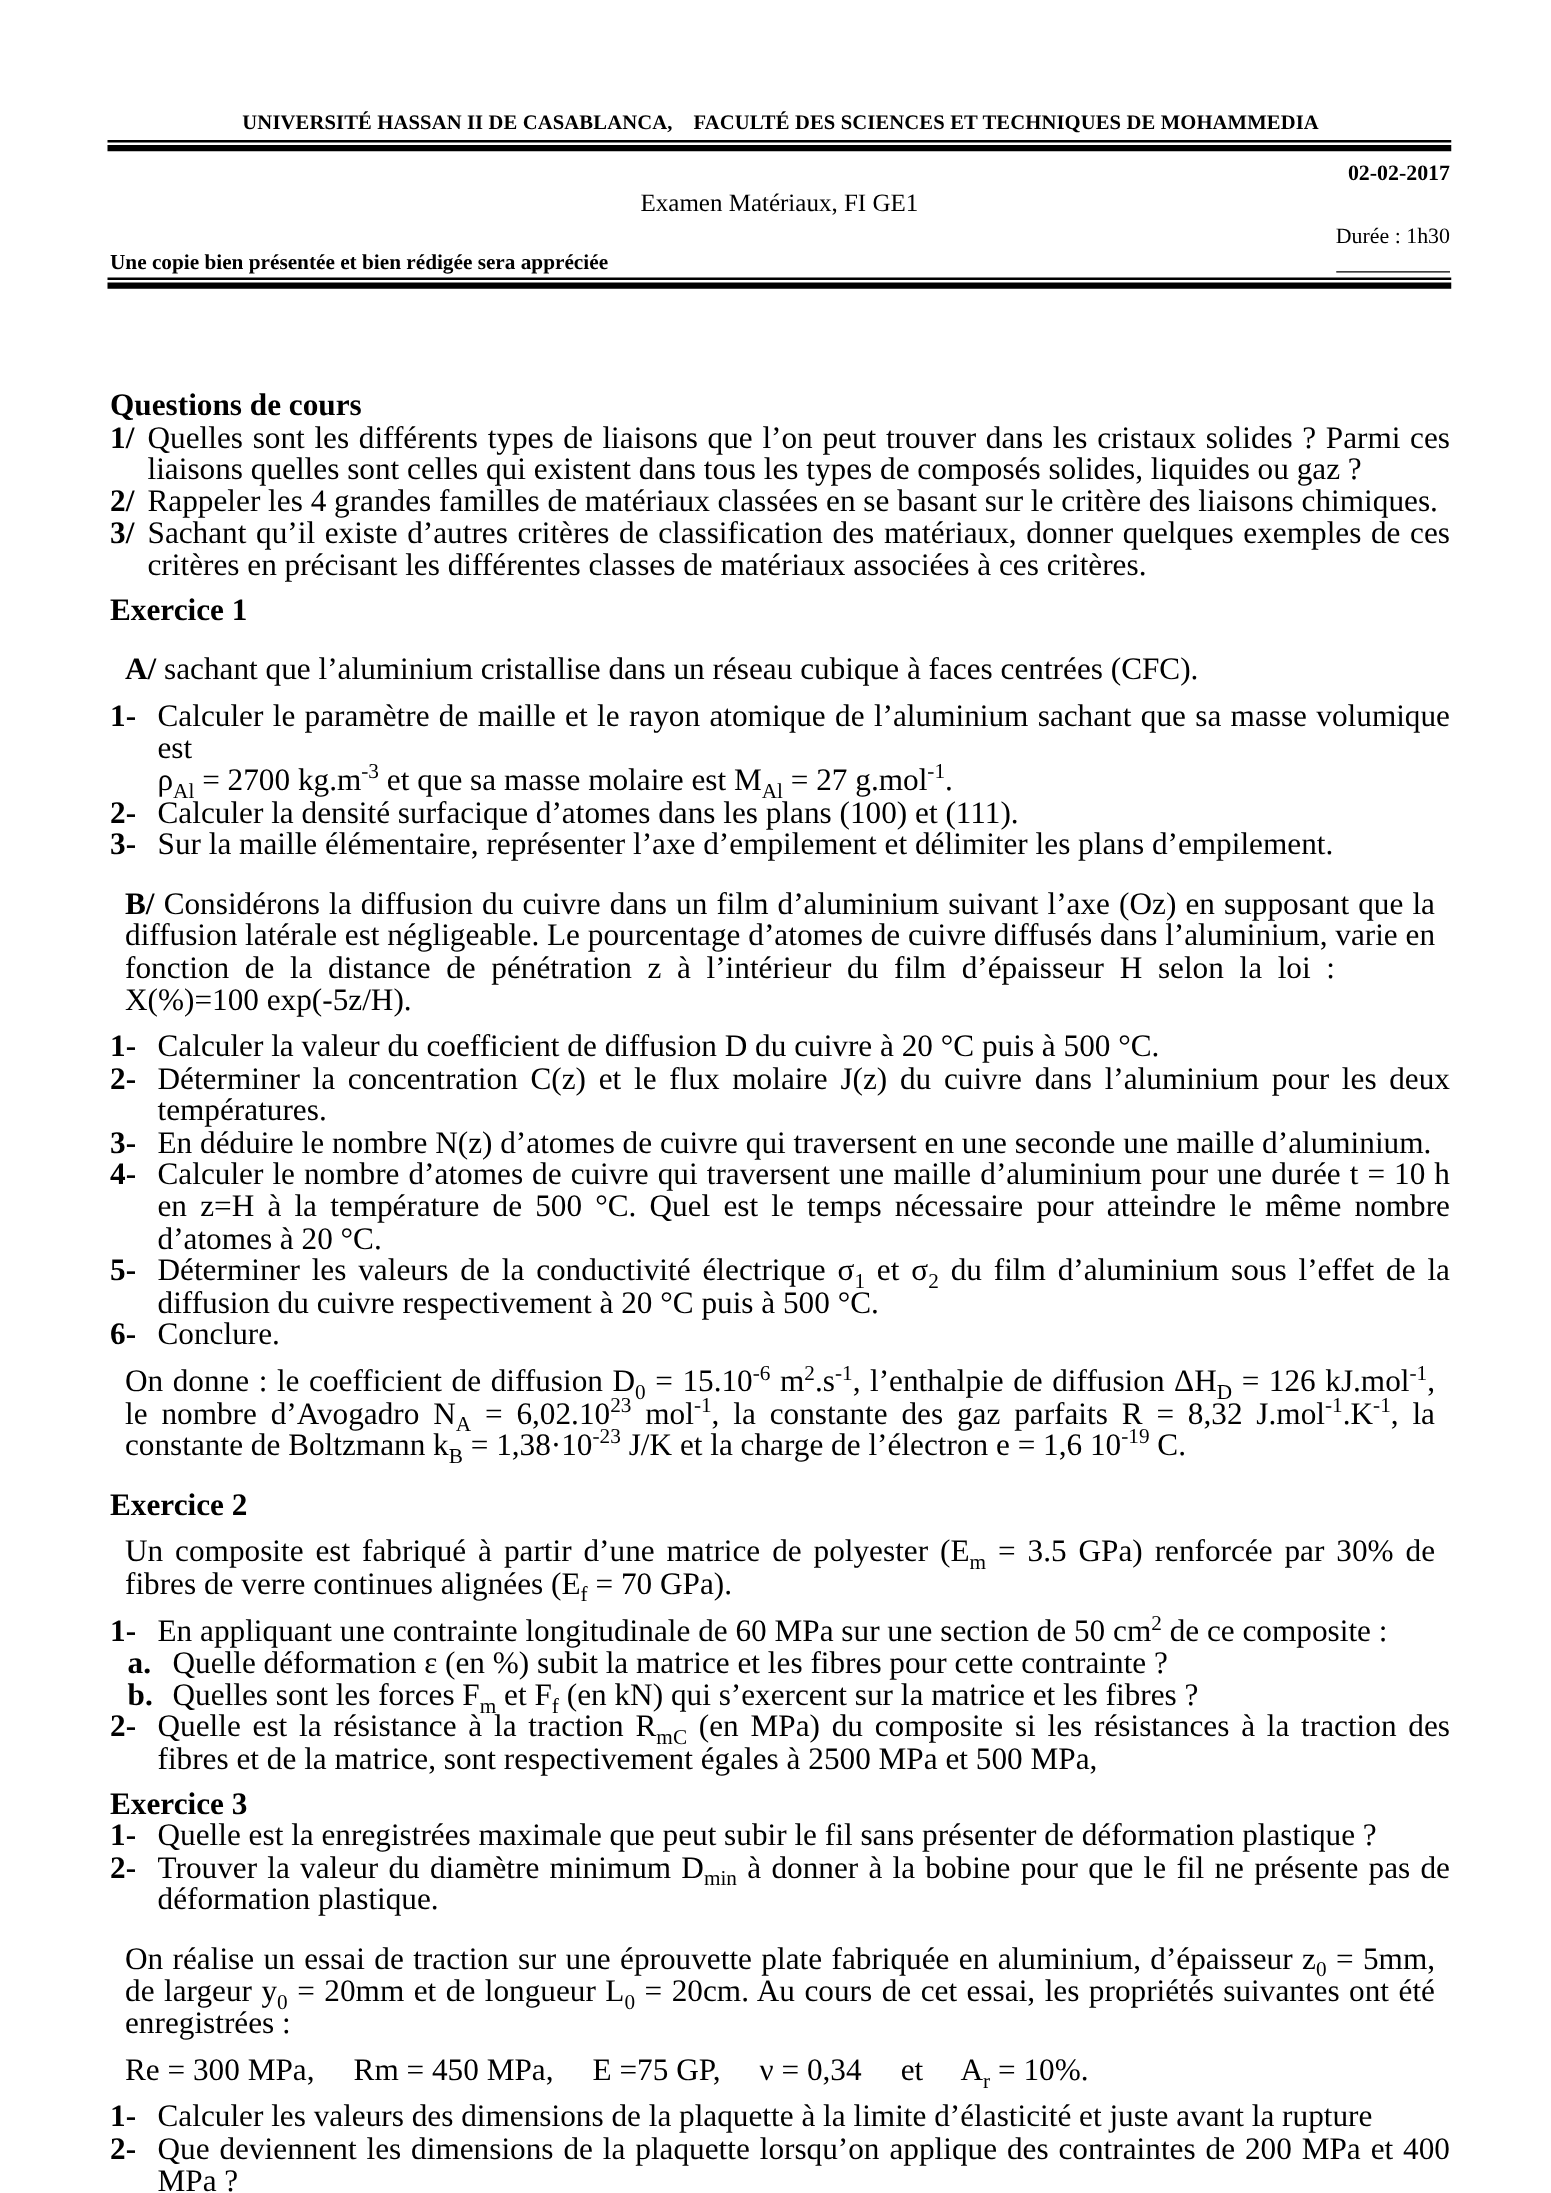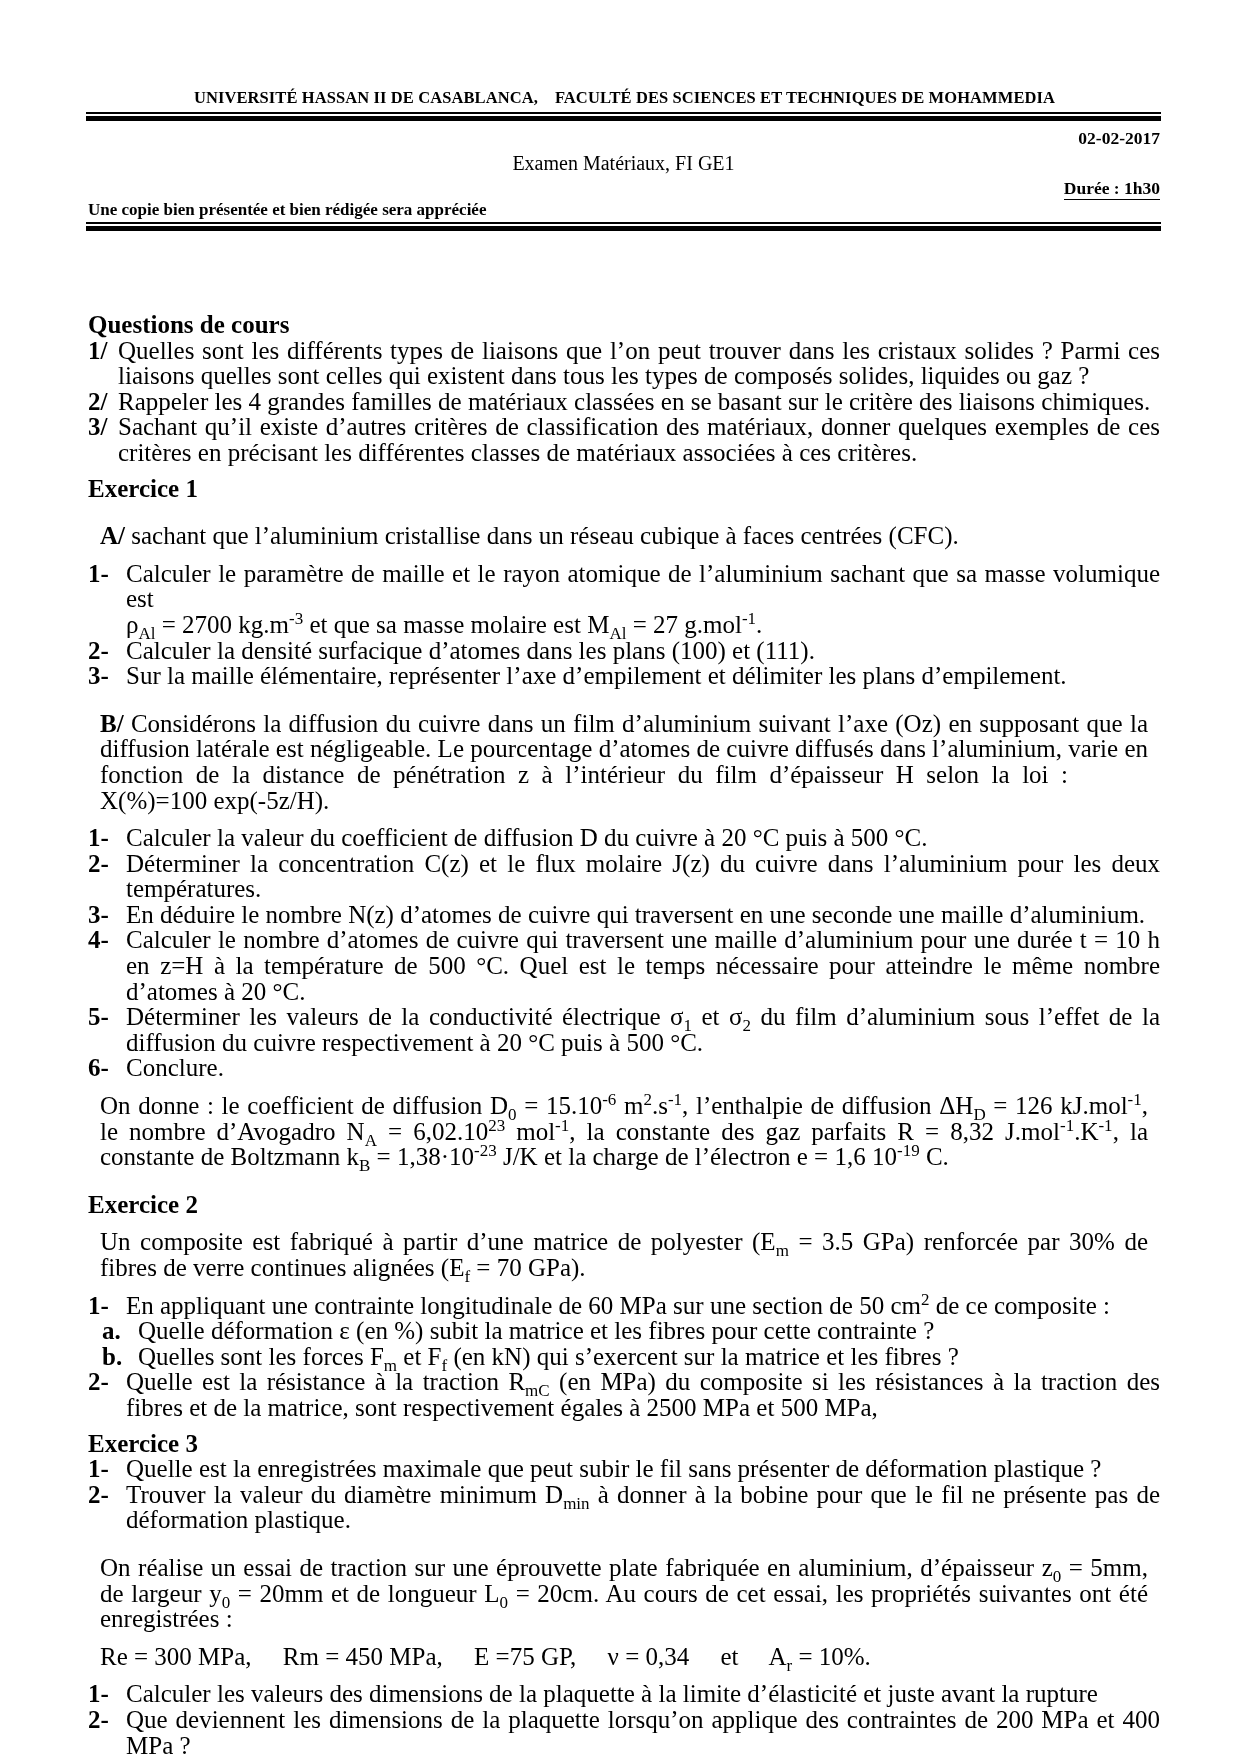--- a/index.html
+++ b/index.html
@@ -6,22 +6,22 @@
   body { width: 1241px; height: 1754px; position: relative; overflow: hidden;
          font-family: "Liberation Serif", "DejaVu Serif", serif; color: #000; }
   .page { position: absolute; left: 0; top: 0; width: 1241px; height: 1351px; }
   .abs { position: absolute; text-align: right; }
   .univ { left: 89px; top: 88px; width: 1071px; text-align: center; font-weight: bold;
           font-size: 16.5px; letter-spacing: 0.1px; white-space: pre; }
   .rule-thin { position: absolute; left: 86px; width: 1075px; height: 1.5px; background: #000; }
   .rule-thick { position: absolute; left: 86px; width: 1075px; height: 4.5px; background: #000; }
   .date { right: 81px; top: 128px; font-weight: bold; font-size: 17.5px; }
   .title { left: 86px; width: 1075px; top: 152px; text-align: center; font-weight: normal; font-size: 20px; }
-  .duree { right: 81px; top: 178px; font-weight: bold; font-size: 17.5px;
-           border-bottom: 1.5px solid #000; line-height: 20px; padding-bottom: 1px; }
+  .duree { right: 81px; top: 178px; font-weight: normal; font-size: 17.5px;
+           border-bottom: 1.5px solid #000; line-height: 20px; padding-bottom: 19px; }
   .copie { left: 88px; top: 200px; font-weight: bold; font-size: 17px; }
 
   .body { position: absolute; left: 88px; top: 312px; width: 1072px; font-size: 25px; line-height: 25.6px; }
   .h { font-weight: bold; margin: 0; }
   .p { margin: 12px; text-align: justify; }
   .item { display: flex; margin: 0; }
   .item .num { font-weight: bold; flex: 0 0 38px; }
   .item .txt { flex: 1; text-align: justify; }
   .item.q .num { flex: 0 0 30px; }
   .sub { display: flex; margin: 0; padding-left: 14px; }

